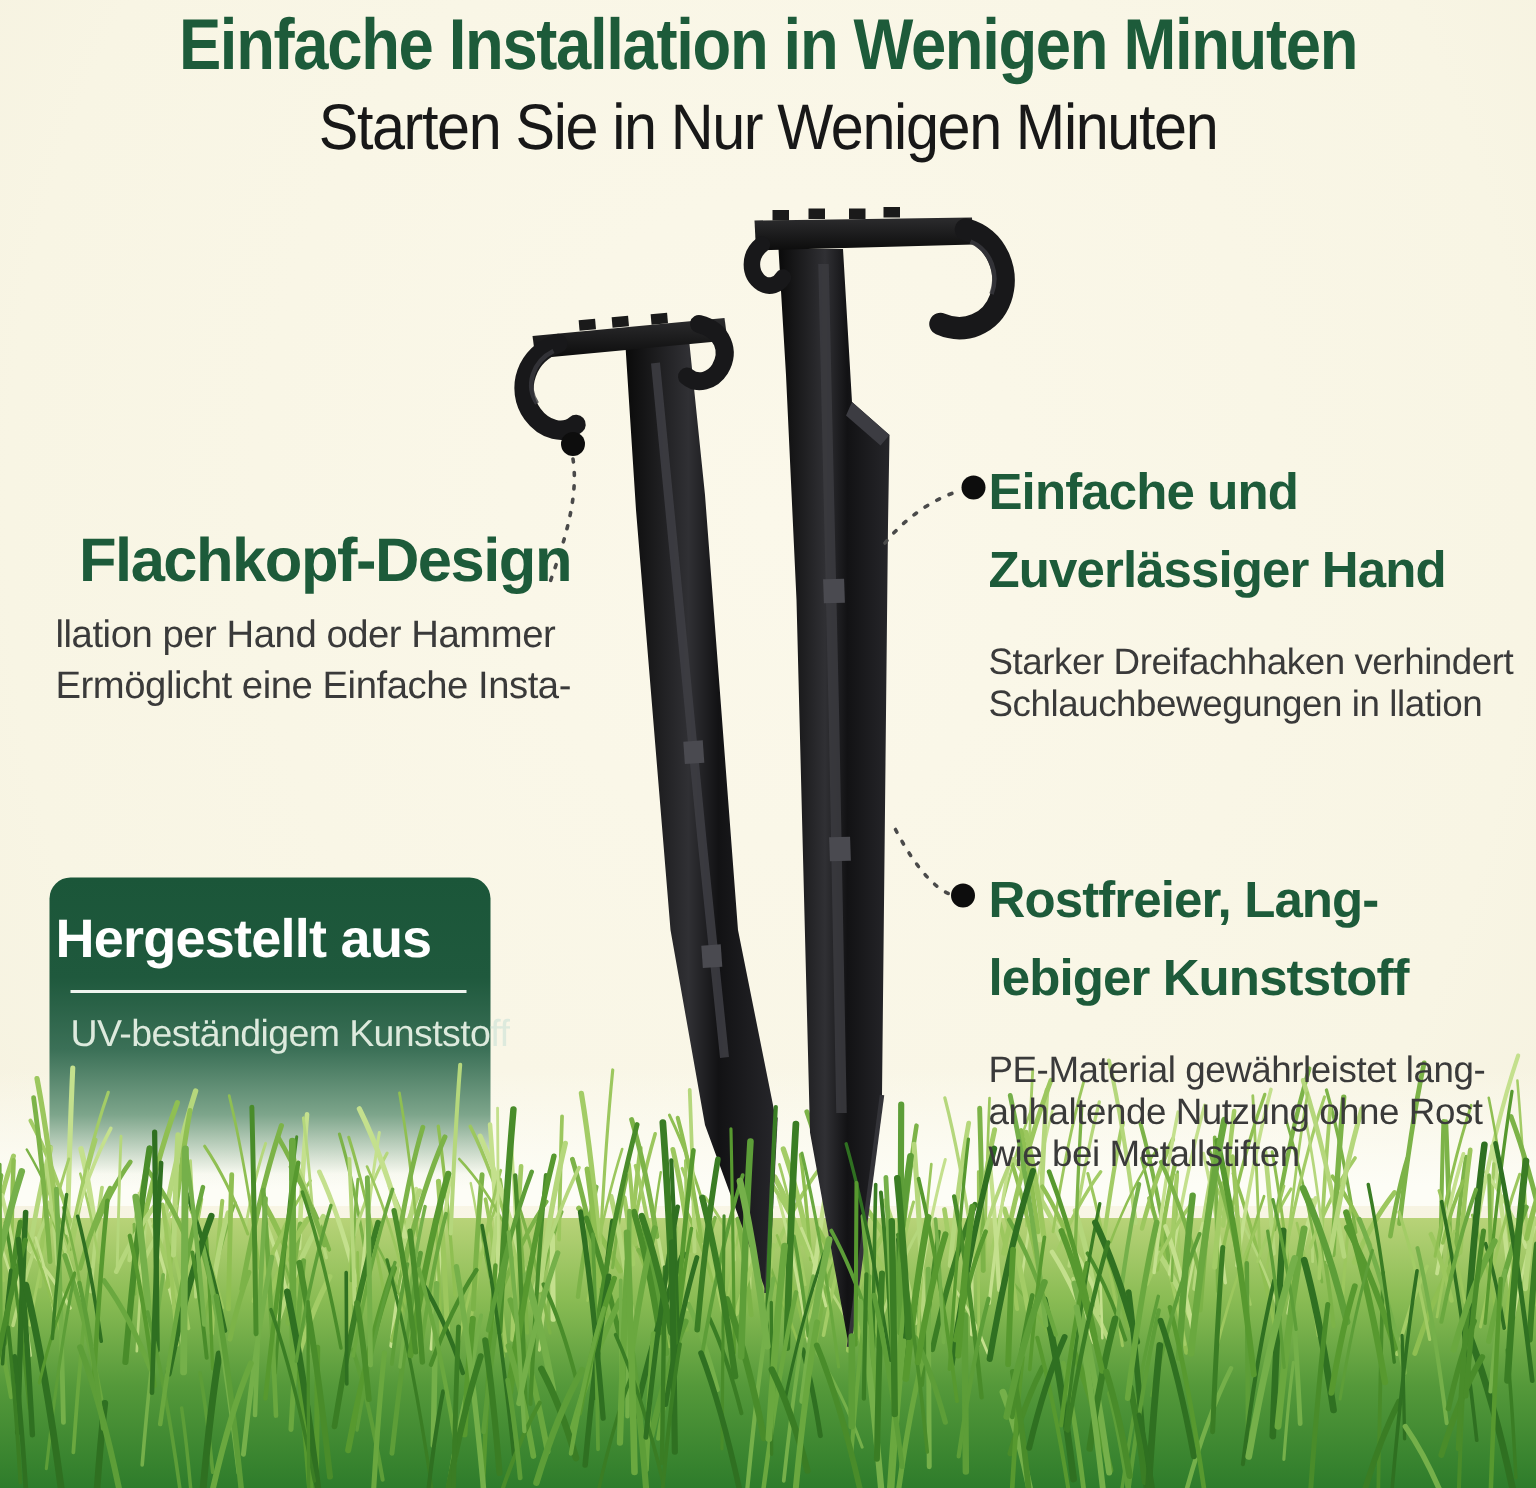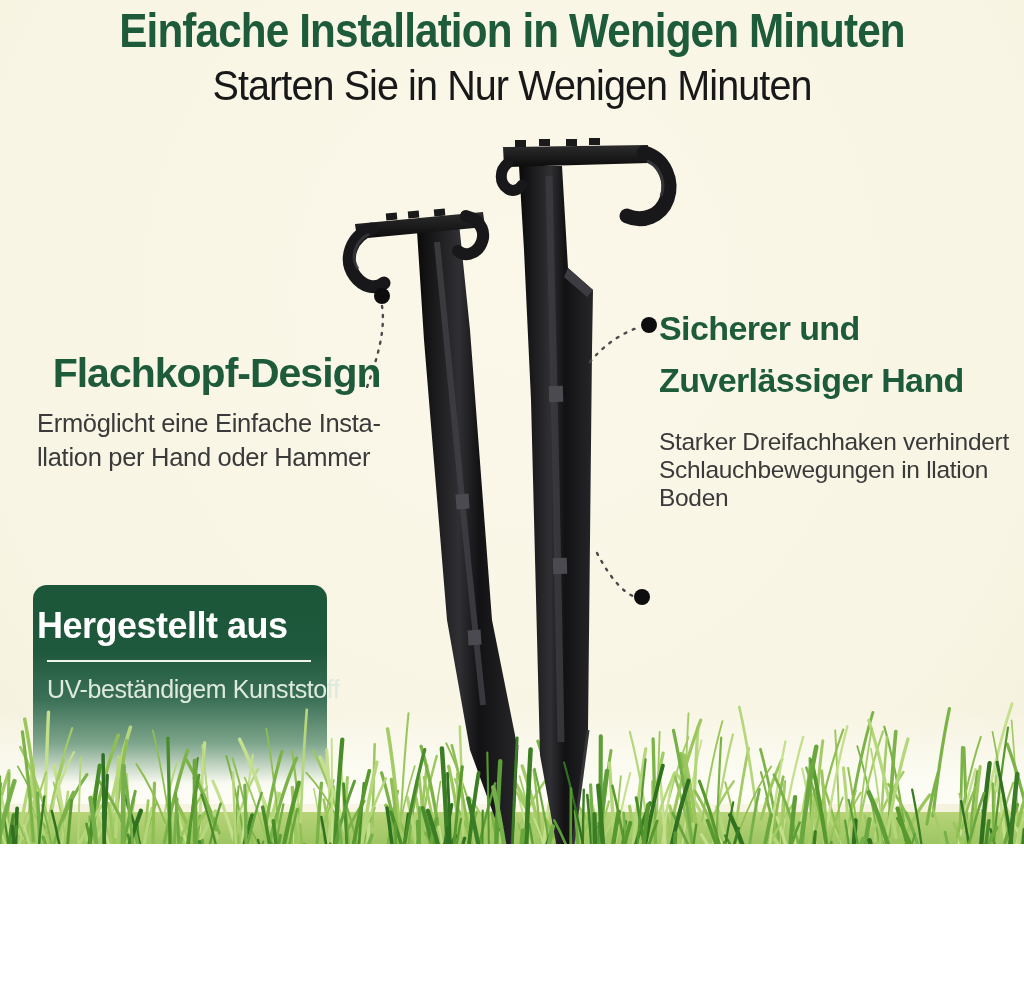--- a/index.html
+++ b/index.html
@@ -1,17 +1,17 @@
 <!DOCTYPE html>
 <html><head>
 <meta charset="utf-8">
 <style>
   html,body{margin:0;padding:0;}
   .canvas{
-    position:relative;width:1024px;height:844px;overflow:hidden;
+    position:relative;width:1024px;height:992px;overflow:hidden;
     background:radial-gradient(ellipse at 50% 35%, #fbf8ea 0%, #f8f5e4 70%, #f4f0dd 100%);
     font-family:"Liberation Sans", sans-serif;
   }
   .abs{position:absolute;}
   .nowrap{white-space:nowrap;}
 
   .page-title{
     left:0;top:3px;width:1024px;text-align:center;
     font-size:48px;font-weight:800;letter-spacing:-1px;color:#1d5b3a;
     transform:scaleX(.88);
@@ -759,31 +759,41 @@
         <path d="M638.8,903.6 Q643.0,844.2 648.3,804.6" stroke="#57992f" stroke-width="4.2" fill="none" stroke-linecap="round"></path>
         <path d="M671.1,944.4 Q682.4,890.7 696.3,854.9" stroke="#5d9e38" stroke-width="4.4" fill="none" stroke-linecap="round"></path>
         <path d="M227.3,898.7 Q215.7,836.2 201.5,794.6" stroke="#498c2a" stroke-width="2.3" fill="none" stroke-linecap="round"></path>
         <path d="M277.1,901.3 Q270.6,844.8 262.7,807.1" stroke="#498c2a" stroke-width="3.5" fill="none" stroke-linecap="round"></path>
       </g>
   </svg>
 
   <div class="abs co-left">
     <div class="callout-heading nowrap">Flachkopf-Design</div>
     <div class="callout-body">
+      <div class="nowrap">llation per Hand oder Hammer</div>
       <div class="nowrap">Ermöglicht eine Einfache Insta-</div>
-      <div class="nowrap">llation per Hand oder Hammer</div>
     </div>
   </div>
 
   <div class="abs co-right co-r1">
     <div class="callout-heading">
-      <div class="nowrap">Sicherer und</div>
+      <div class="nowrap">Einfache und</div>
       <div class="nowrap">Zuverlässiger Hand</div>
     </div>
     <div class="callout-body">
       <div class="nowrap">Starker Dreifachhaken verhindert</div>
       <div class="nowrap">Schlauchbewegungen in llation</div>
-      <div class="nowrap">Boden</div>
     </div>
   </div>
 
+  <div class="abs co-right co-r2">
+    <div class="callout-heading">
+      <div class="nowrap">Rostfreier, Lang-</div>
+      <div class="nowrap">lebiger Kunststoff</div>
+    </div>
+    <div class="callout-body">
+      <div class="nowrap">PE-Material gewährleistet lang-</div>
+      <div class="nowrap">anhaltende Nutzung ohne Rost</div>
+      <div class="nowrap">wie bei Metallstiften</div>
+    </div>
+  </div>
 
 </div>
 
 </body></html>

